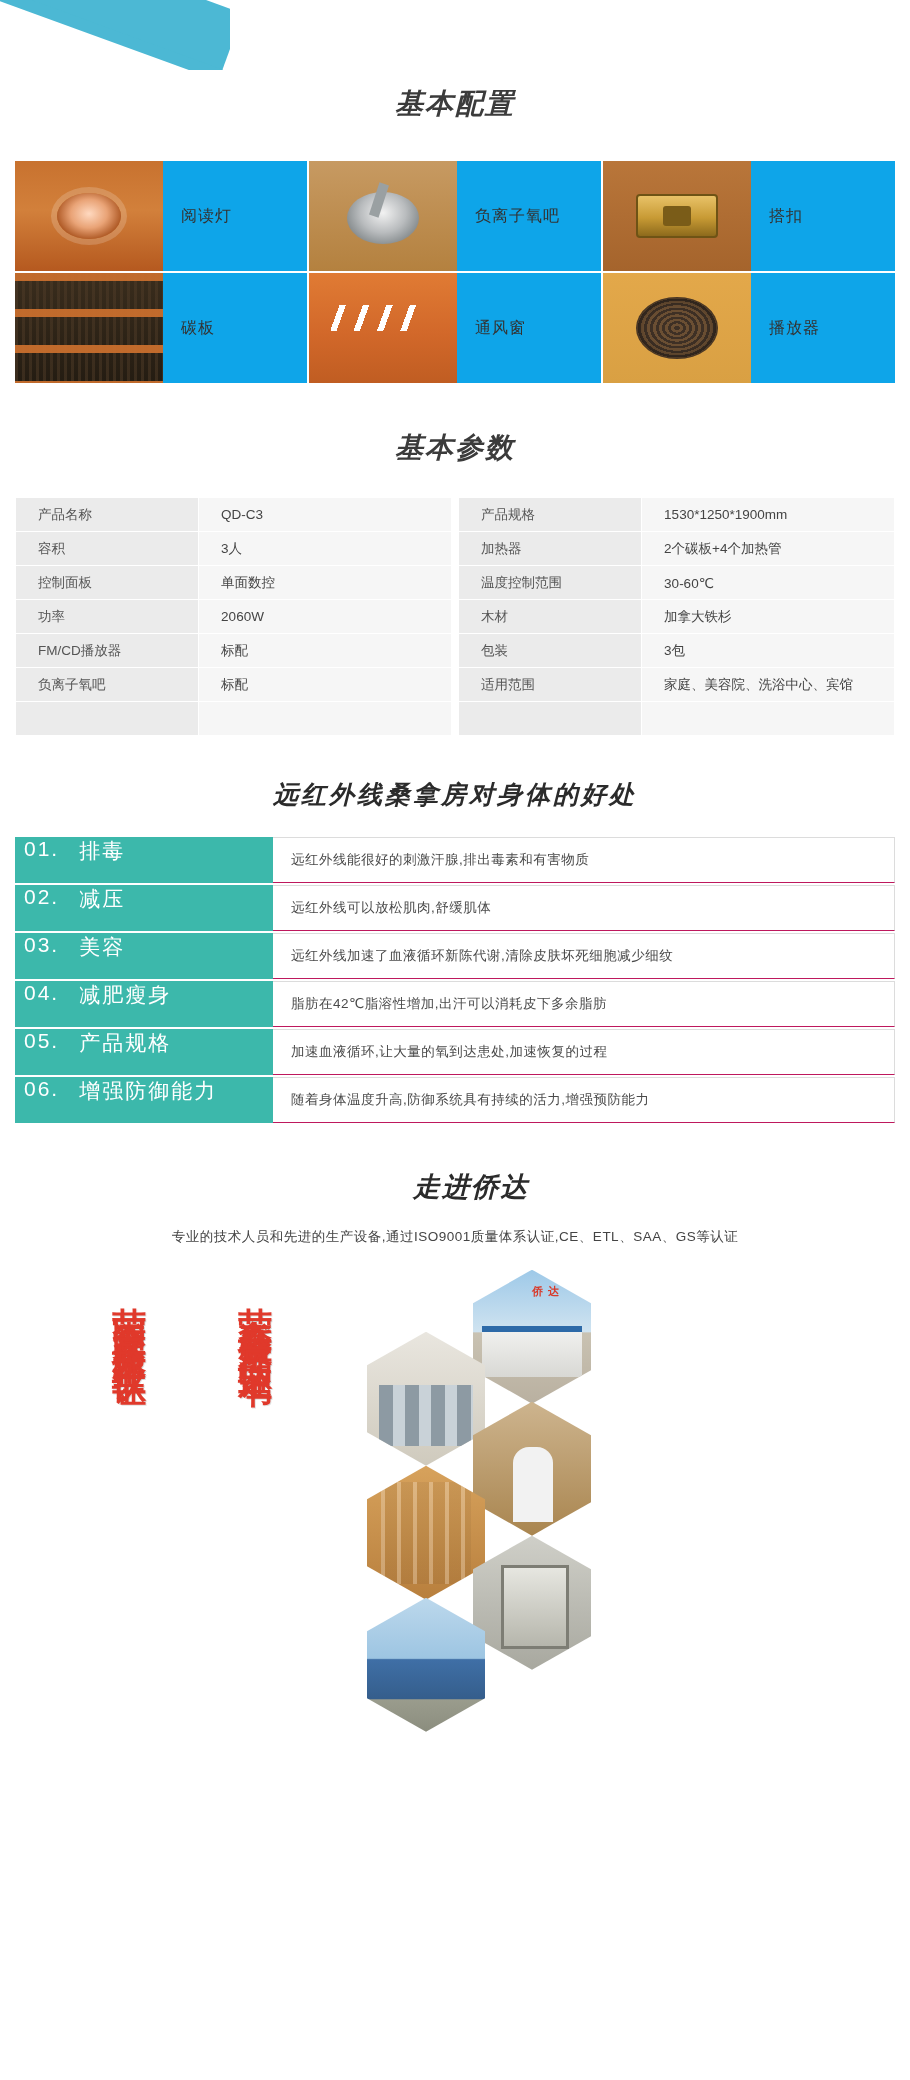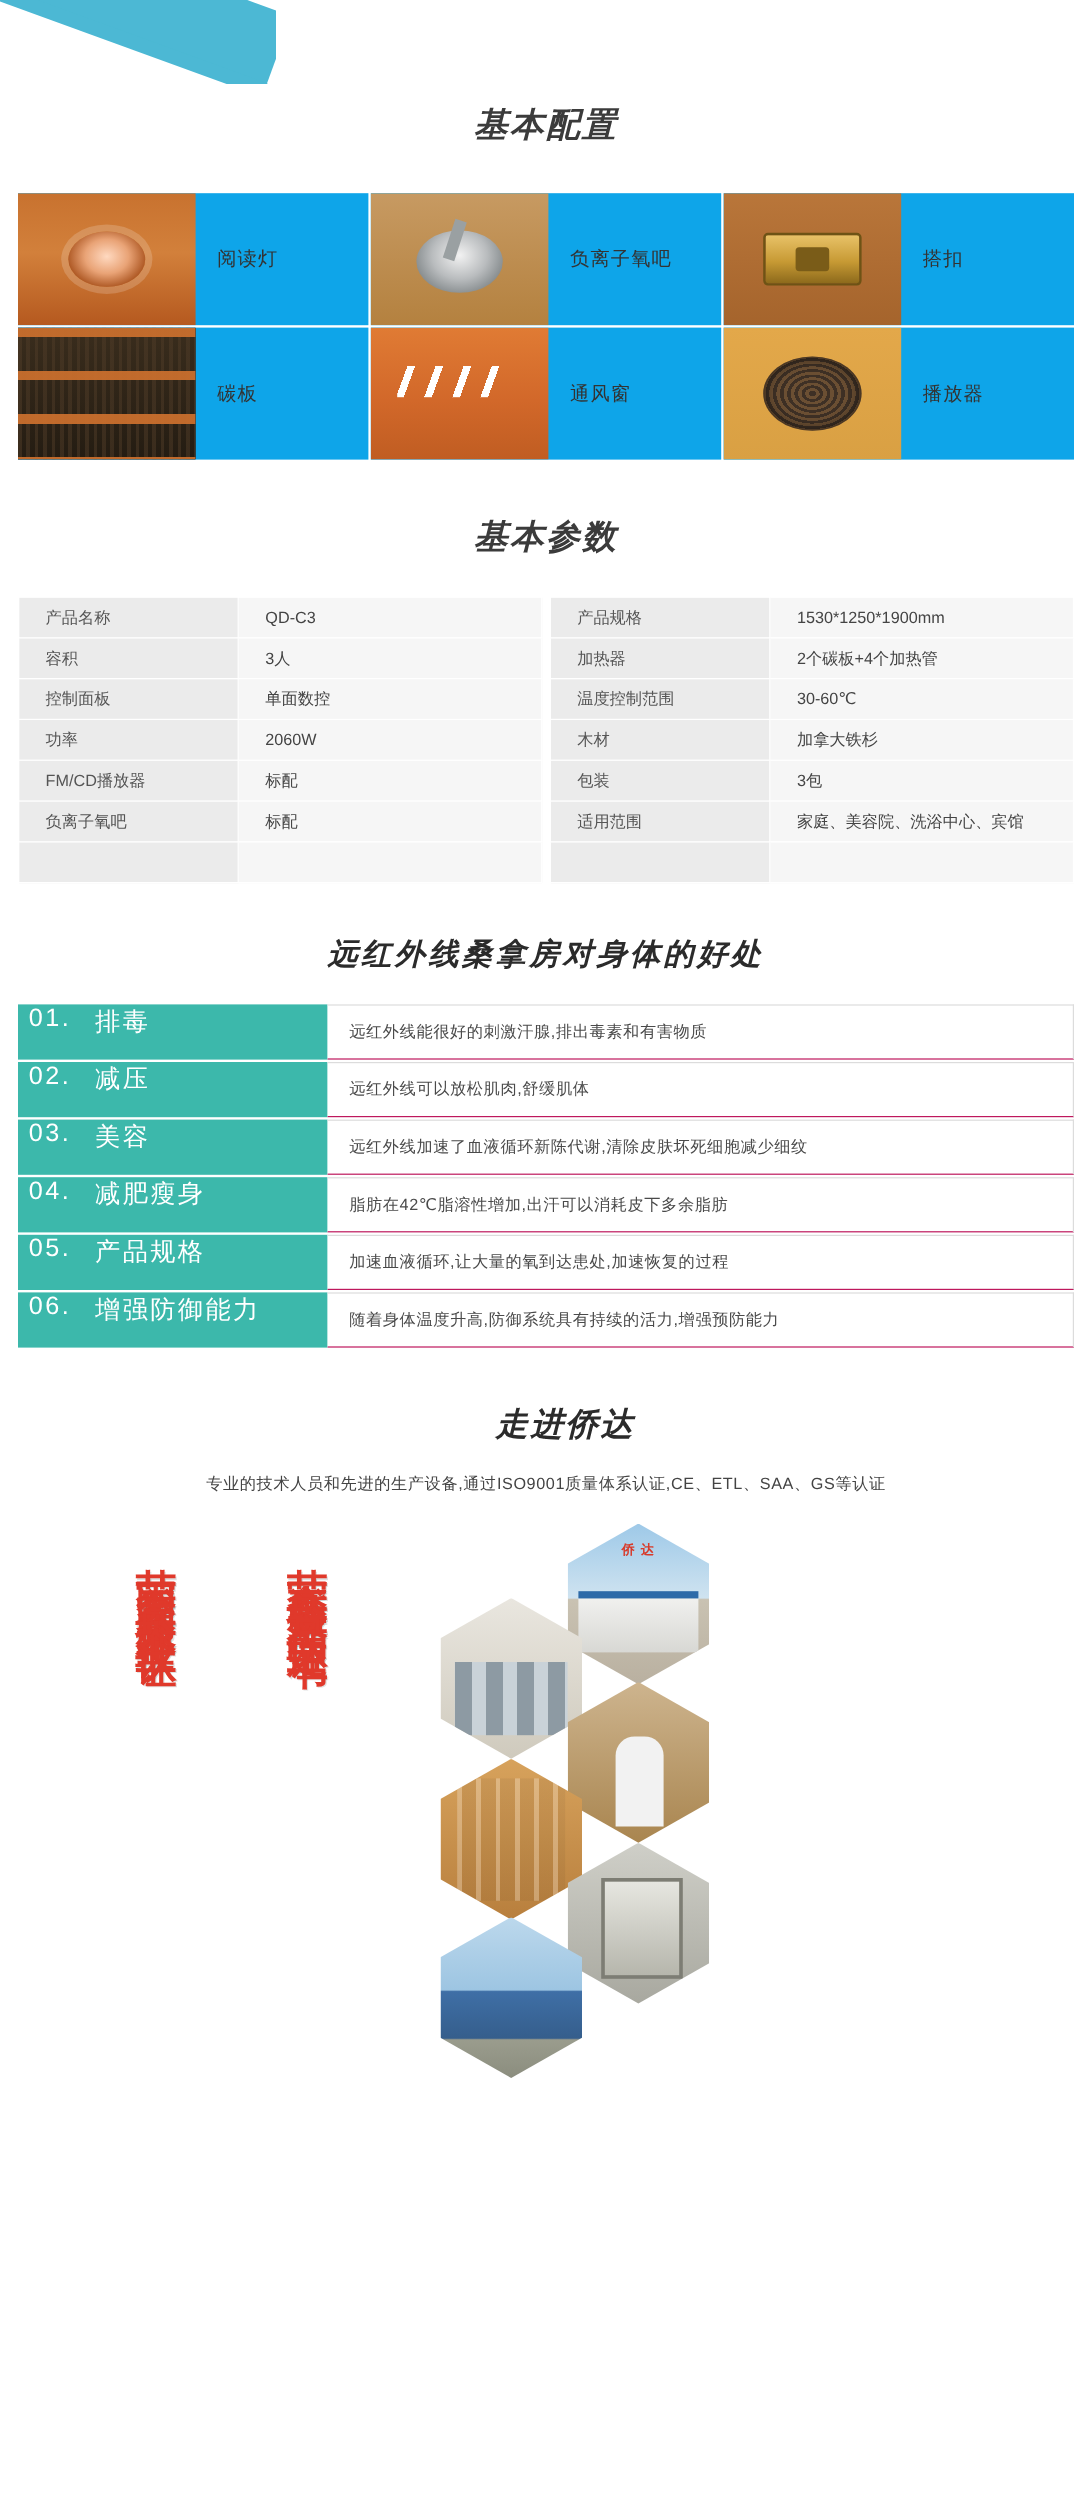--- a/index.html
+++ b/index.html
@@ -341,21 +341,21 @@
     background: linear-gradient(180deg,#cfcfc8 0%,#a8a89f 100%);
   }
   .ph-machine::after{
     content:""; position:absolute; left:24%; top:22%; width:52%; height:58%;
     background: linear-gradient(180deg,#e6e6e0 0%,#b6b6ac 100%);
     border: 3px solid #7d7d74;
   }
 
   .hex-sign {
     position: absolute;
-    left: 118px; top: 16px;
+    left: 132px; top: 16px;
     width: 118px;
     text-align: center;
     font-size: 11px;
     color: #d83a2a;
     font-weight: bold;
     letter-spacing: 1px;
     z-index: 5;
   }
 </style>
 </head>

